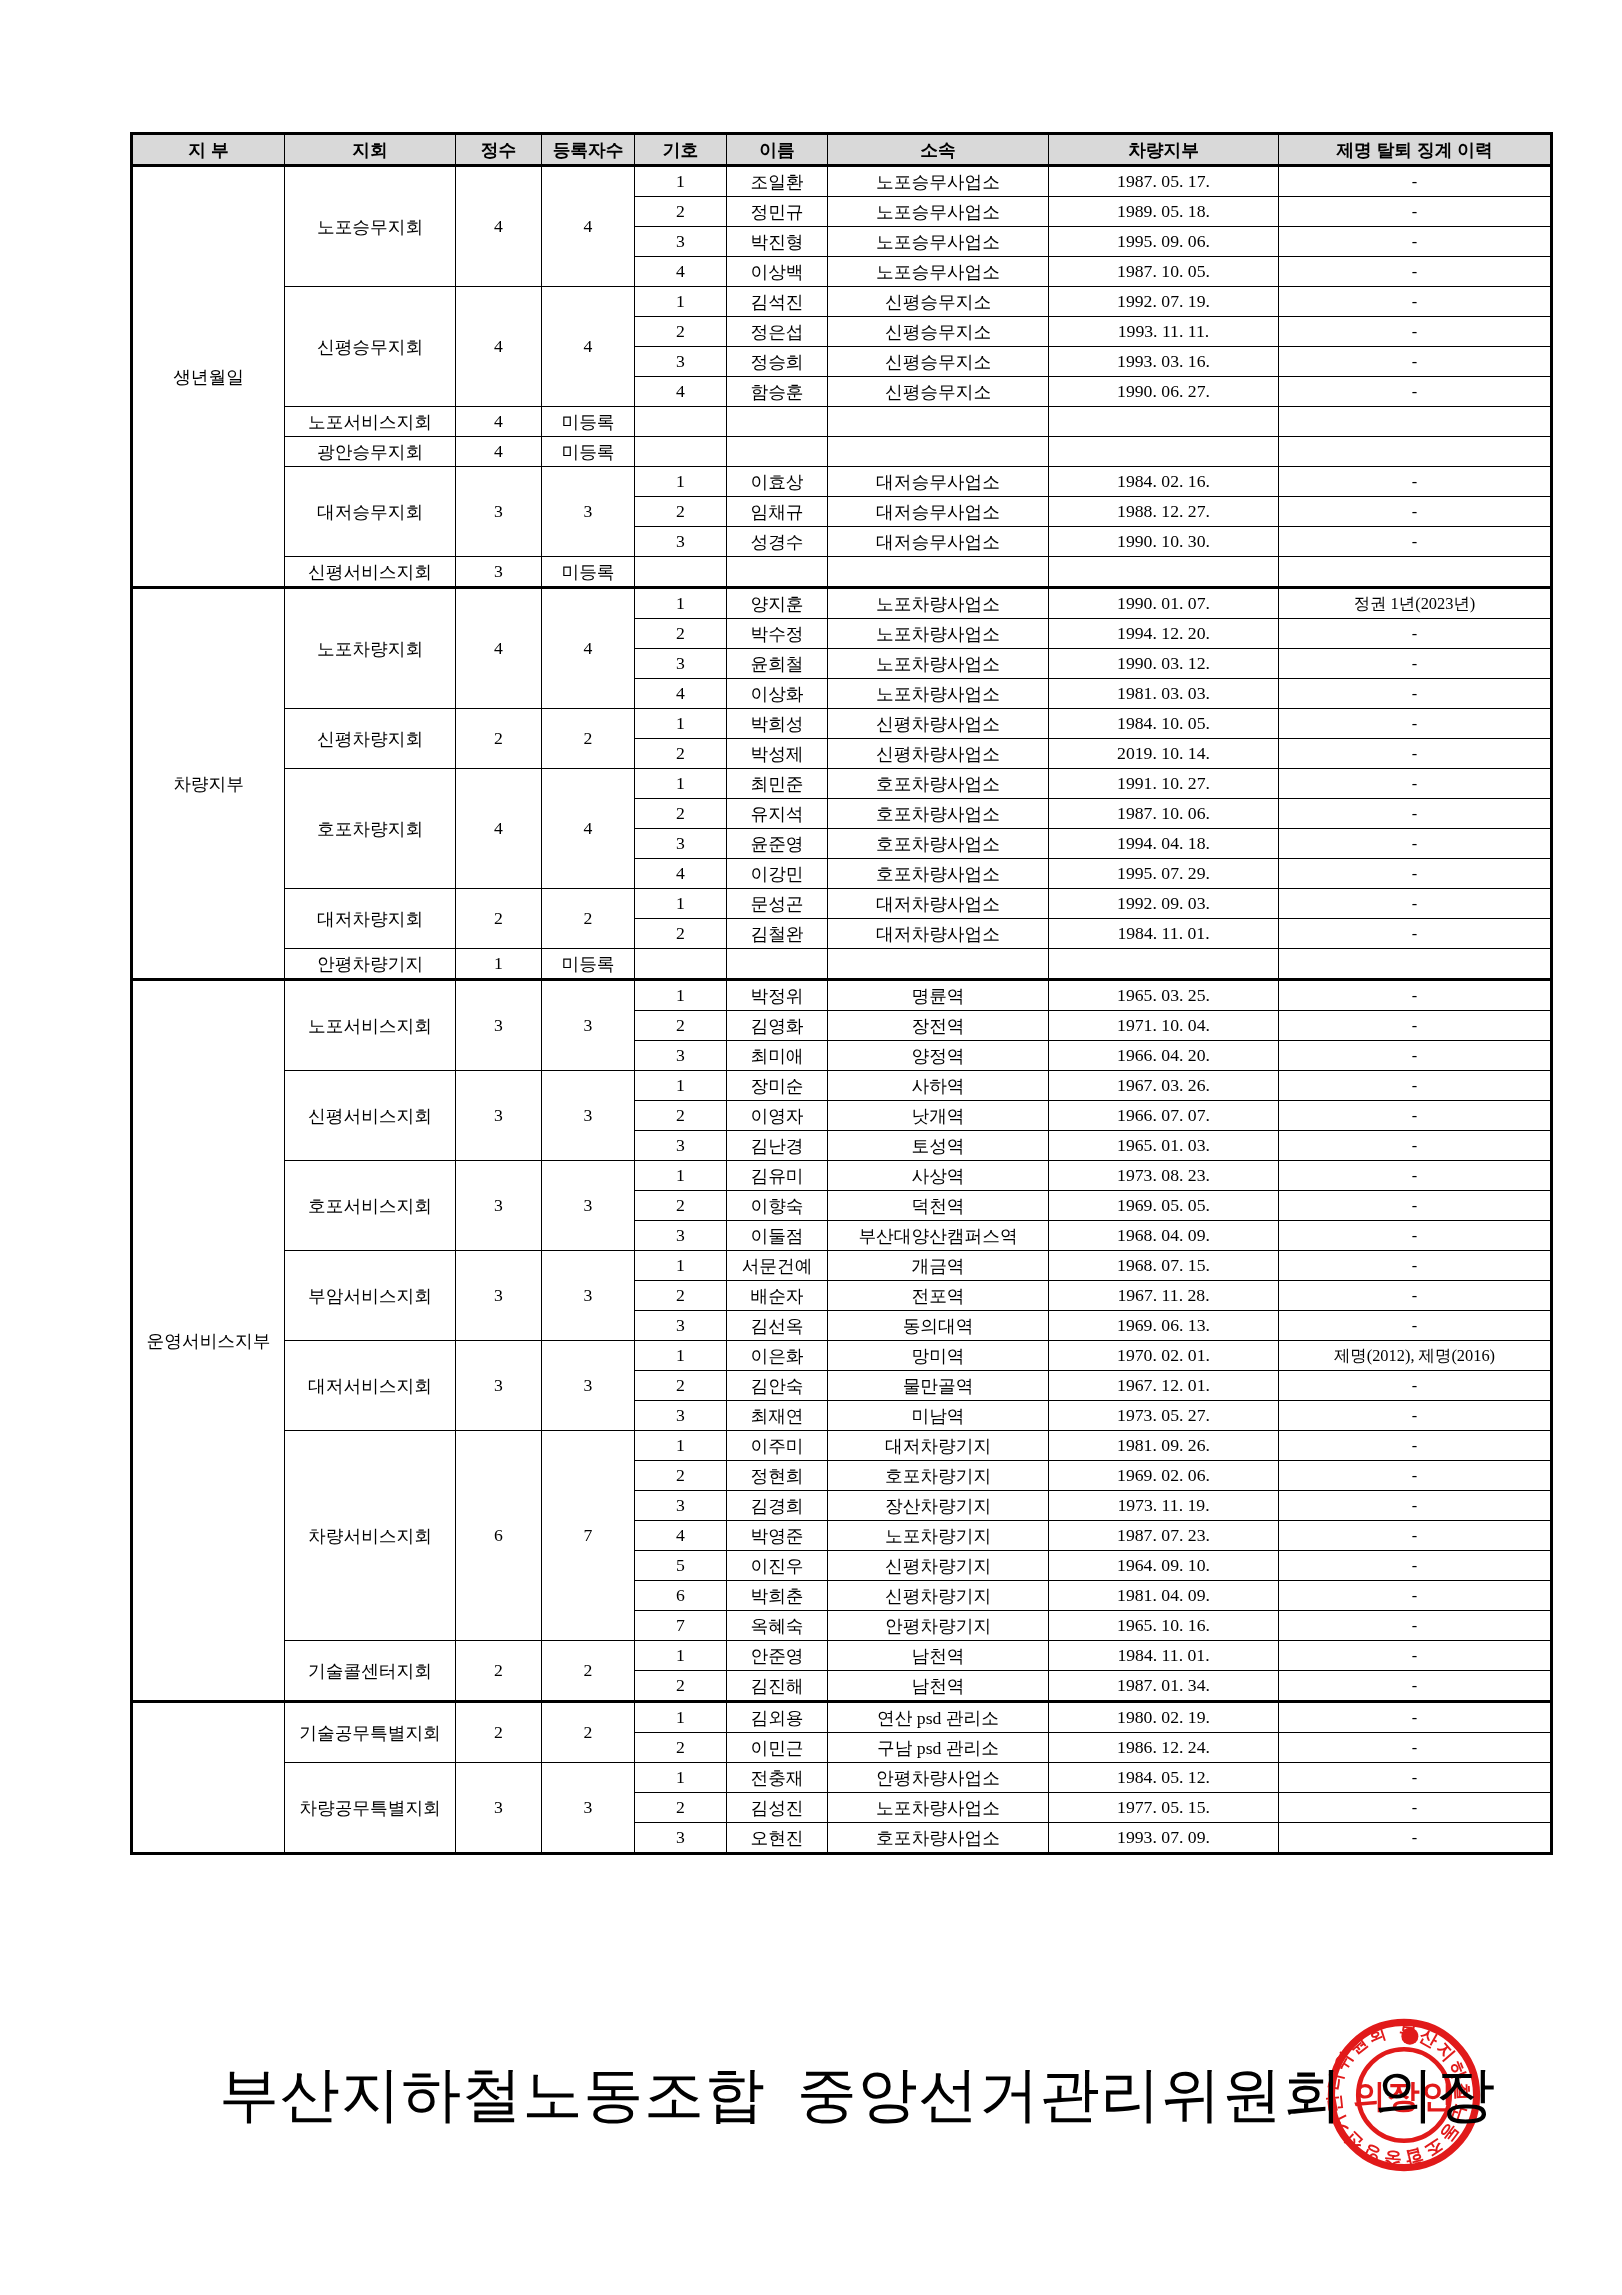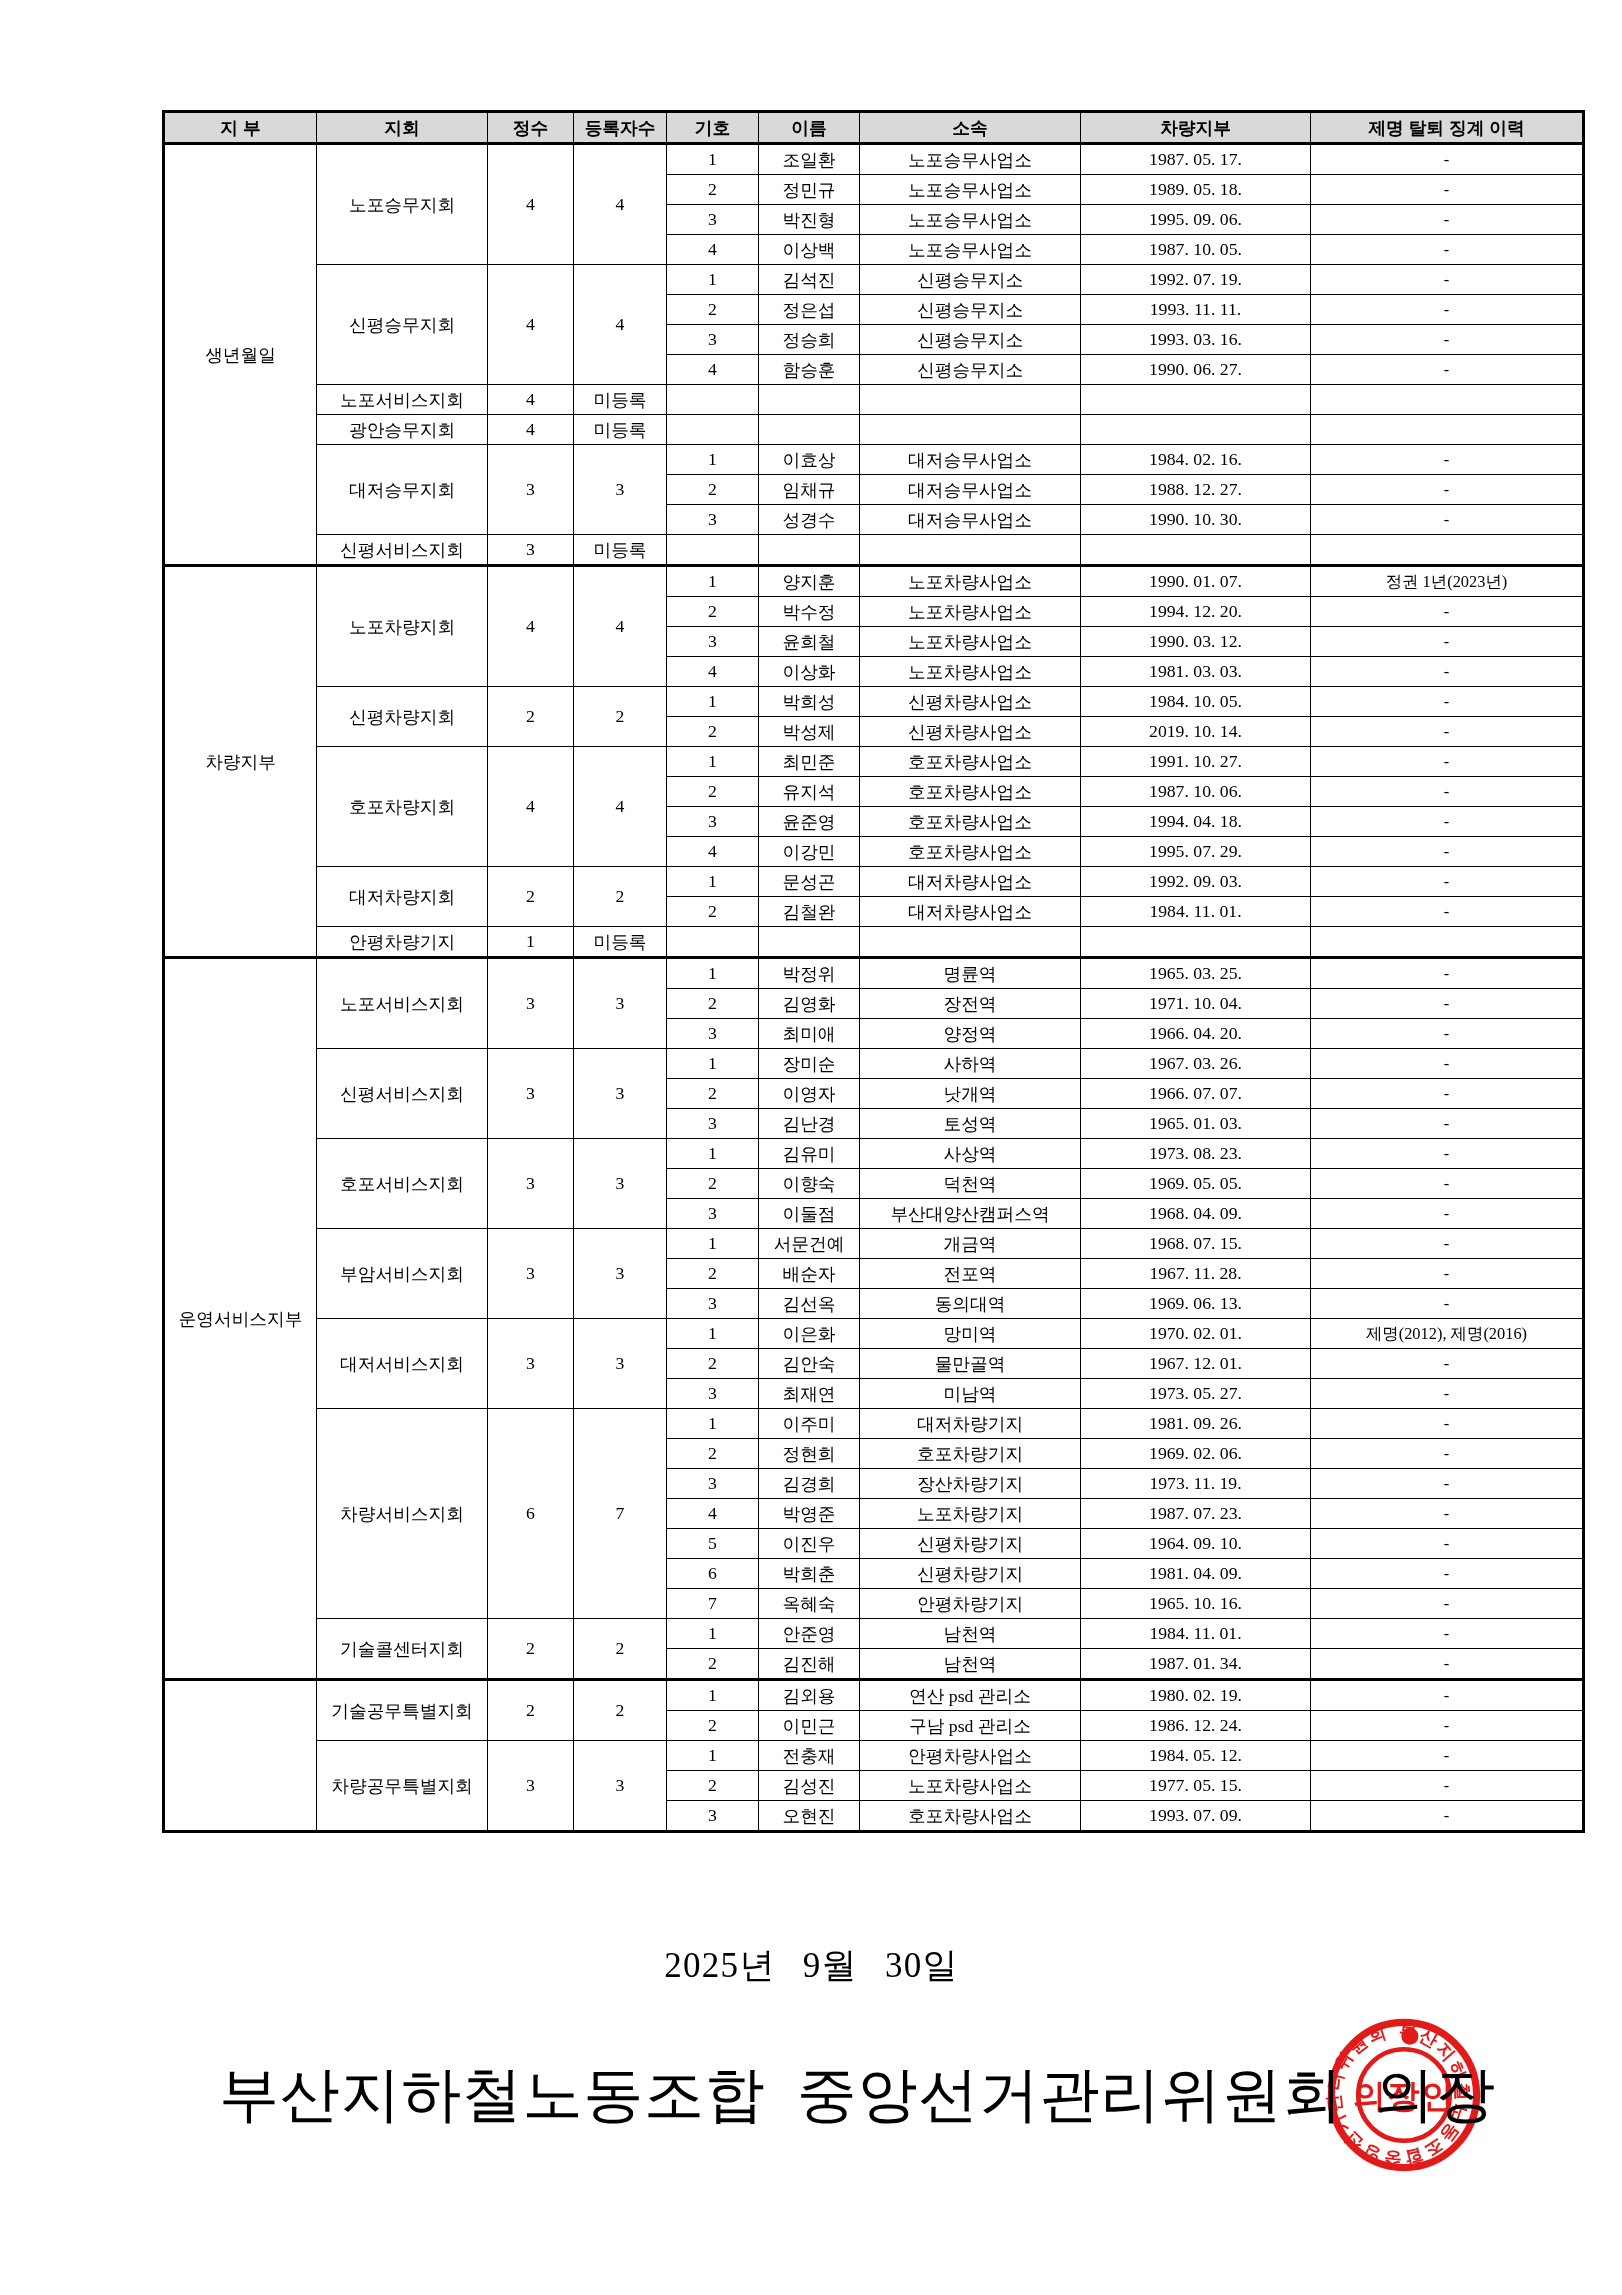--- a/index.html
+++ b/index.html
@@ -1,21 +1,21 @@
 <!DOCTYPE html>
 <html style="font-size:10.5px"><head>
 <meta charset="utf-8">
 <style>
   html,body{margin:0;padding:0;background:#888;}
   #page{position:relative;width:1623px;height:2295px;background:#ffffff;overflow:hidden;
         font-family:"Liberation Serif","DejaVu Serif",serif;color:#000;}
   
-  #roster{position:absolute;left:130px;top:110px;width:1419px;
+  #roster{position:absolute;left:130px;top:132px;width:1419px;
           border-collapse:collapse;table-layout:fixed;
-          border:3.9px solid #000;margin-left:32px;}
+          border:3.9px solid #000;}
   #roster col.c0{width:153px}#roster col.c1{width:171px}#roster col.c2{width:86px}
   #roster col.c3{width:93px}#roster col.c4{width:92px}#roster col.c5{width:101px}
   #roster col.c6{width:221px}#roster col.c7{width:230px}#roster col.c8{width:273px}
   #roster th,#roster td{border:1.3px solid #000;text-align:center;vertical-align:middle;
           padding:0;overflow:hidden;white-space:nowrap;}
   #roster thead th{height:29.4px;background:#d9d9d9;
           font-family:"Liberation Sans","DejaVu Sans",sans-serif;
           font-weight:bold;font-size:17.7px;border-bottom:3.3px solid #000;}
   #roster tbody td{height:29px;font-size:17.7px;}
   #roster tbody tr.sec-top td{border-top:3.3px solid #000;}
@@ -512,21 +512,20 @@
         <tr>
           <td>3</td>
           <td>오현진</td>
           <td>호포차량사업소</td>
           <td>1993. 07. 09.</td>
           <td class="note">-</td>
         </tr>
       </tbody>
   </table>
 
-  <div id="date-line">2025년 9월 30일</div>
   <div id="issuer-line">부산지하철노동조합 중앙선거관리위원회 의장</div>
 
   <svg id="stamp" viewBox="0 0 260 260">
     <circle cx="130" cy="130" r="111" fill="none" stroke="#e01010" stroke-width="11"></circle>
     <circle cx="130" cy="130" r="70" fill="none" stroke="#e01010" stroke-width="7"></circle>
     <circle cx="139" cy="40" r="13" fill="#e01010"></circle>
     <defs>
       <path id="ringPath" d="M 121,40.5 a 89.5,89.5 0 1 1 -0.2,0"></path>
     </defs>
     <text font-family="Liberation Sans, DejaVu Sans, sans-serif" font-size="27" font-weight="bold" fill="#e01010" letter-spacing="3.5">

